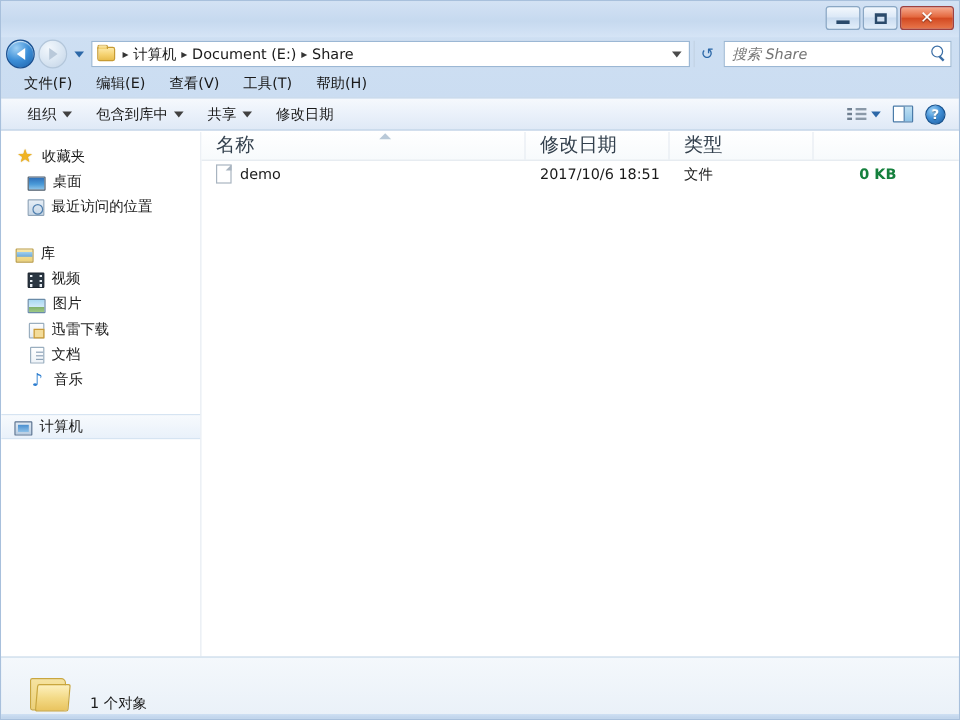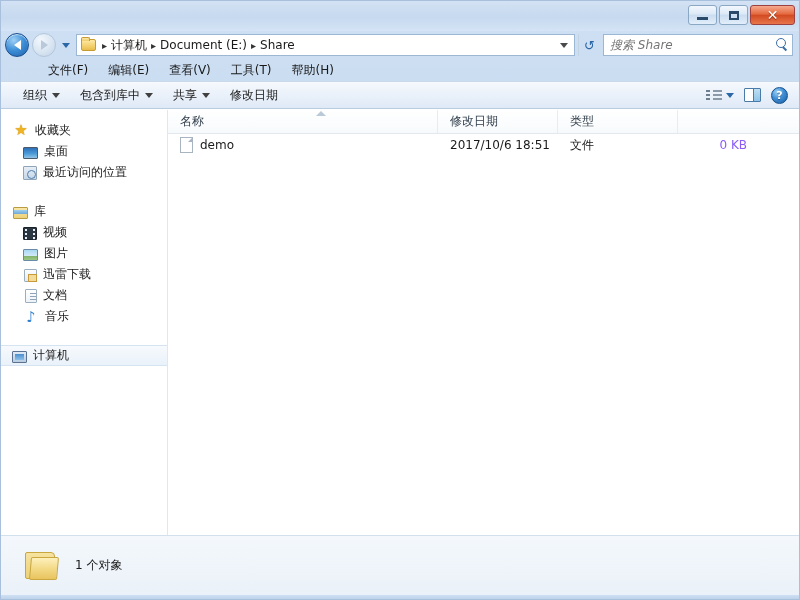--- a/index.html
+++ b/index.html
@@ -123,21 +123,21 @@
   }
   .mag::after {
     content: ""; position: absolute; left: 8px; top: 8px;
     width: 5px; height: 1.6px; background: #3b6ea5;
     transform: rotate(45deg); transform-origin: left center;
   }
 
   
   .menubar {
     height: 22px; flex: none;
-    display: flex; align-items: center; padding-left: 10px; gap: 2px; margin-left: 28px;
+    display: flex; padding-left: 10px; gap: 2px;
   }
   .menu-item {
     padding: 2px 9px; font-size: 12px; color: #1a1a1a; white-space: nowrap;
   }
 
   
   .cmdbar {
     height: 28px; flex: none;
     display: flex; align-items: center; padding: 0 6px 0 12px;
     background: linear-gradient(to bottom, #f6f9fd 0%, #eaf1fa 50%, #dfe9f6 100%);
@@ -300,48 +300,48 @@
   
   .content { flex: 1 1 auto; display: flex; flex-direction: column; min-width: 0;
              background: #fff; }
   .colheader {
     height: 24px; flex: none; display: flex; align-items: stretch;
     background: linear-gradient(to bottom, #ffffff 0%, #f7fafc 100%);
     border-bottom: 1px solid #e2e8ee;
     position: relative;
   }
   .col {
-    display: flex; align-items: center; font-size: 12px; color: #33404d;
+    display: flex; align-items: center; font-size: 16px; color: #33404d;
     padding-left: 12px; border-right: 1px solid #e6ecf2; position: relative; text-align: center;
   }
   .sort-mark {
     position: absolute; left: 148px; top: 1px;
     width: 0; height: 0; border-left: 5px solid transparent;
     border-right: 5px solid transparent; border-bottom: 5px solid #b9c9d8;
   }
   .rows { flex: 1 1 auto; overflow: hidden; }
   .row { height: 22px; display: flex; align-items: center; }
   .cell { font-size: 12px; color: #1a1a1a; padding-left: 12px; display: flex;
           align-items: center; gap: 7px; }
   .cell.num { justify-content: flex-end; padding-right: 16px; padding-left: 0;
-              color: #8b5cf6; }
+              color: #15803d; font-weight: bold; }
   .file-ico {
     width: 13px; height: 16px; flex: none; position: relative;
     background: #ffffff; border: 1px solid #a8b4c0;
   }
   .file-ico::after {
     content: ""; position: absolute; right: -1px; top: -1px;
     width: 0; height: 0; border-left: 5px solid transparent;
     border-bottom: 5px solid #a8b4c0;
   }
 
   
   .statusbar {
-    height: 60px; flex: none;
-    display: flex; align-items: center; gap: 14px; padding-left: 22px;
+    height: 48px; flex: none;
+    display: flex; align-items: flex-end; gap: 14px; padding-left: 22px;
     background: linear-gradient(to bottom, #f4f8fc 0%, #eaf1f8 100%);
     border-top: 1px solid #d2dfec;
   }
   .folder-big { width: 38px; height: 32px; flex: none; position: relative; }
   .folder-big .back {
     position: absolute; left: 2px; top: 2px; width: 30px; height: 27px;
     background: linear-gradient(to bottom, #f6e3a0 0%, #ecd179 100%);
     border: 1px solid #c9a63e; border-radius: 2px 4px 2px 2px;
   }
   .folder-big .front {

